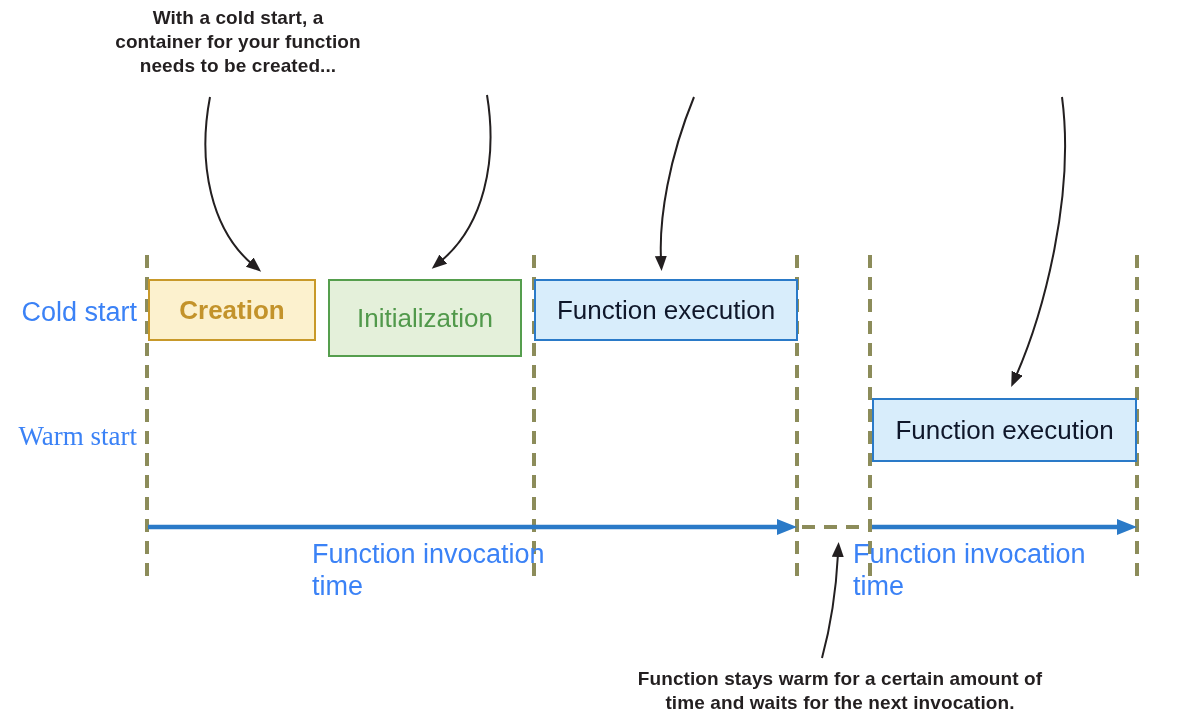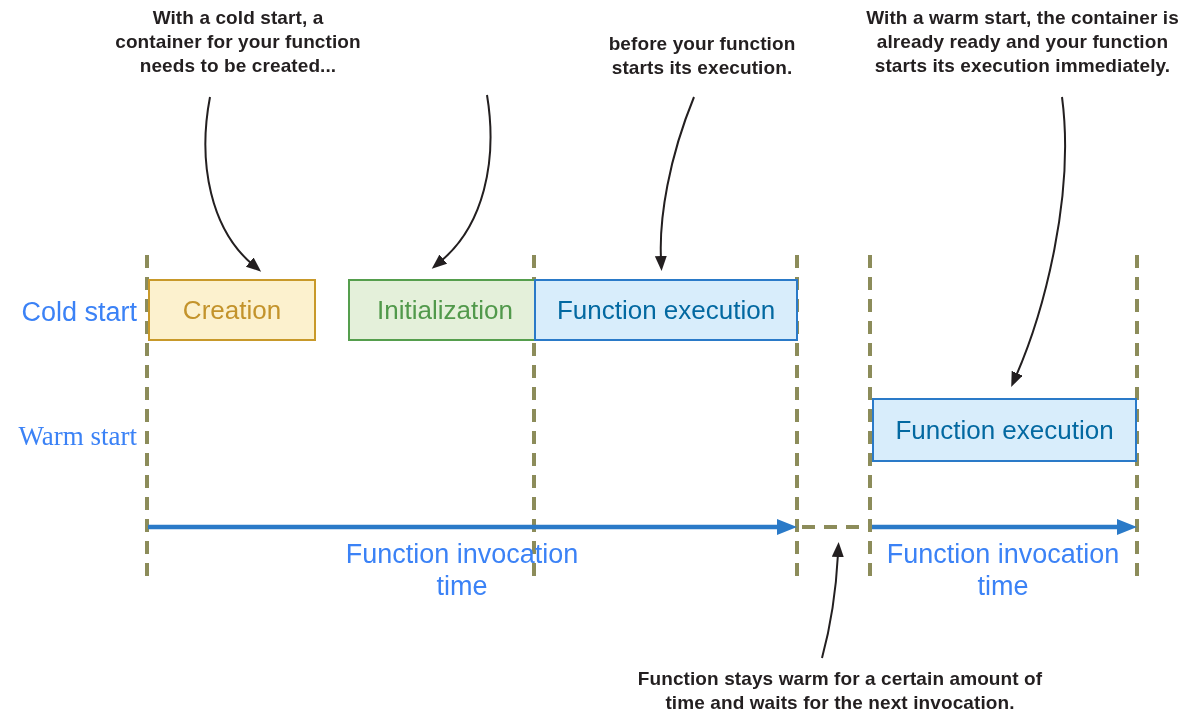--- a/index.html
+++ b/index.html
@@ -10,29 +10,29 @@
   .abs{position:absolute;}
   .ml{white-space:pre-line;}
   
   .note{
     color:#231f20;font-weight:bold;font-size:19px;line-height:24px;
     text-align:center;letter-spacing:0.1px;
   }
   
   .blue-label{color:#3b82f6;font-size:27px;line-height:32px;}
   .row-label{text-align:right;}
-  .tl-label{text-align:center;}
+  .tl-label{text-align:left;}
   
   .bar{
     box-sizing:border-box;display:flex;align-items:center;justify-content:center;
     font-size:26px;border:2px solid;
   }
   .bar-creation{background:#fcf1ce;border-color:#c8992a;color:#c3932b;}
   .bar-init{background:#e4f0da;border-color:#559e4d;color:#51994b;}
-  .bar-exec{background:#d8edfb;border-color:#2a7ac8;color:#0369a1;}
+  .bar-exec{background:#d8edfb;border-color:#2a7ac8;color:#0f172a;}
   svg{position:absolute;left:0;top:0;}
 </style>
 </head>
 <body>
 
 <div id="canvas">
 
   <svg width="1200" height="723" viewBox="0 0 1200 723">
     <defs>
       <marker id="mBlack" markerUnits="userSpaceOnUse" markerWidth="18" markerHeight="14" refX="3" refY="6" orient="auto">
@@ -60,35 +60,30 @@
       <path d="M487,95 C498,162 483,226 441,261" marker-end="url(#mBlack)"></path>
       <path d="M694,97 C669,158 659,218 661,259" marker-end="url(#mBlack)"></path>
       <path d="M1062,97 C1075,195 1044,312 1016,376" marker-end="url(#mBlack)"></path>
       <path d="M822,658 C831,625 836,592 838,554" marker-end="url(#mBlack)"></path>
     </g>
   </svg>
 
   <div class="abs note ml" style="left:88px;top:6px;width:300px;">With a cold start, a
 container for your function
 needs to be created...</div>
-  <div class="abs note ml" style="left:577px;top:32px;width:250px;">before your function
-starts its execution.</div>
-  <div class="abs note ml" style="left:850px;top:6px;width:345px;">With a warm start, the container is
-already ready and your function
-starts its execution immediately.</div>
   <div class="abs note ml" style="left:620px;top:667px;width:440px;">Function stays warm for a certain amount of
 time and waits for the next invocation.</div>
 
   <div class="abs blue-label row-label" style="left:0;top:296px;width:137px;">Cold start</div>
   <div class="abs blue-label row-label" style="left:0;top:420px;width:137px;font-family:Liberation Serif, serif;">Warm start</div>
 
-  <div class="abs bar bar-creation" style="left:148px;top:279px;width:168px;height:62px;">
+  <div class="abs bar bar-creation" style="left:148px;top:279px;width:168px;height:62px;font-weight:bold;">
     <span>Creation</span>
   </div>
-  <div class="abs bar bar-init" style="left:348px;top:279px;width:194px;height:62px;">
+  <div class="abs bar bar-init" style="left:328px;top:279px;width:194px;height:78px;">
     <span>Initialization</span>
   </div>
   <div class="abs bar bar-exec" style="left:534px;top:279px;width:264px;height:62px;">
     <span>Function execution</span>
   </div>
 
   <div class="abs bar bar-exec" style="left:872px;top:398px;width:265px;height:64px;">
     <span>Function execution</span>
   </div>
 

